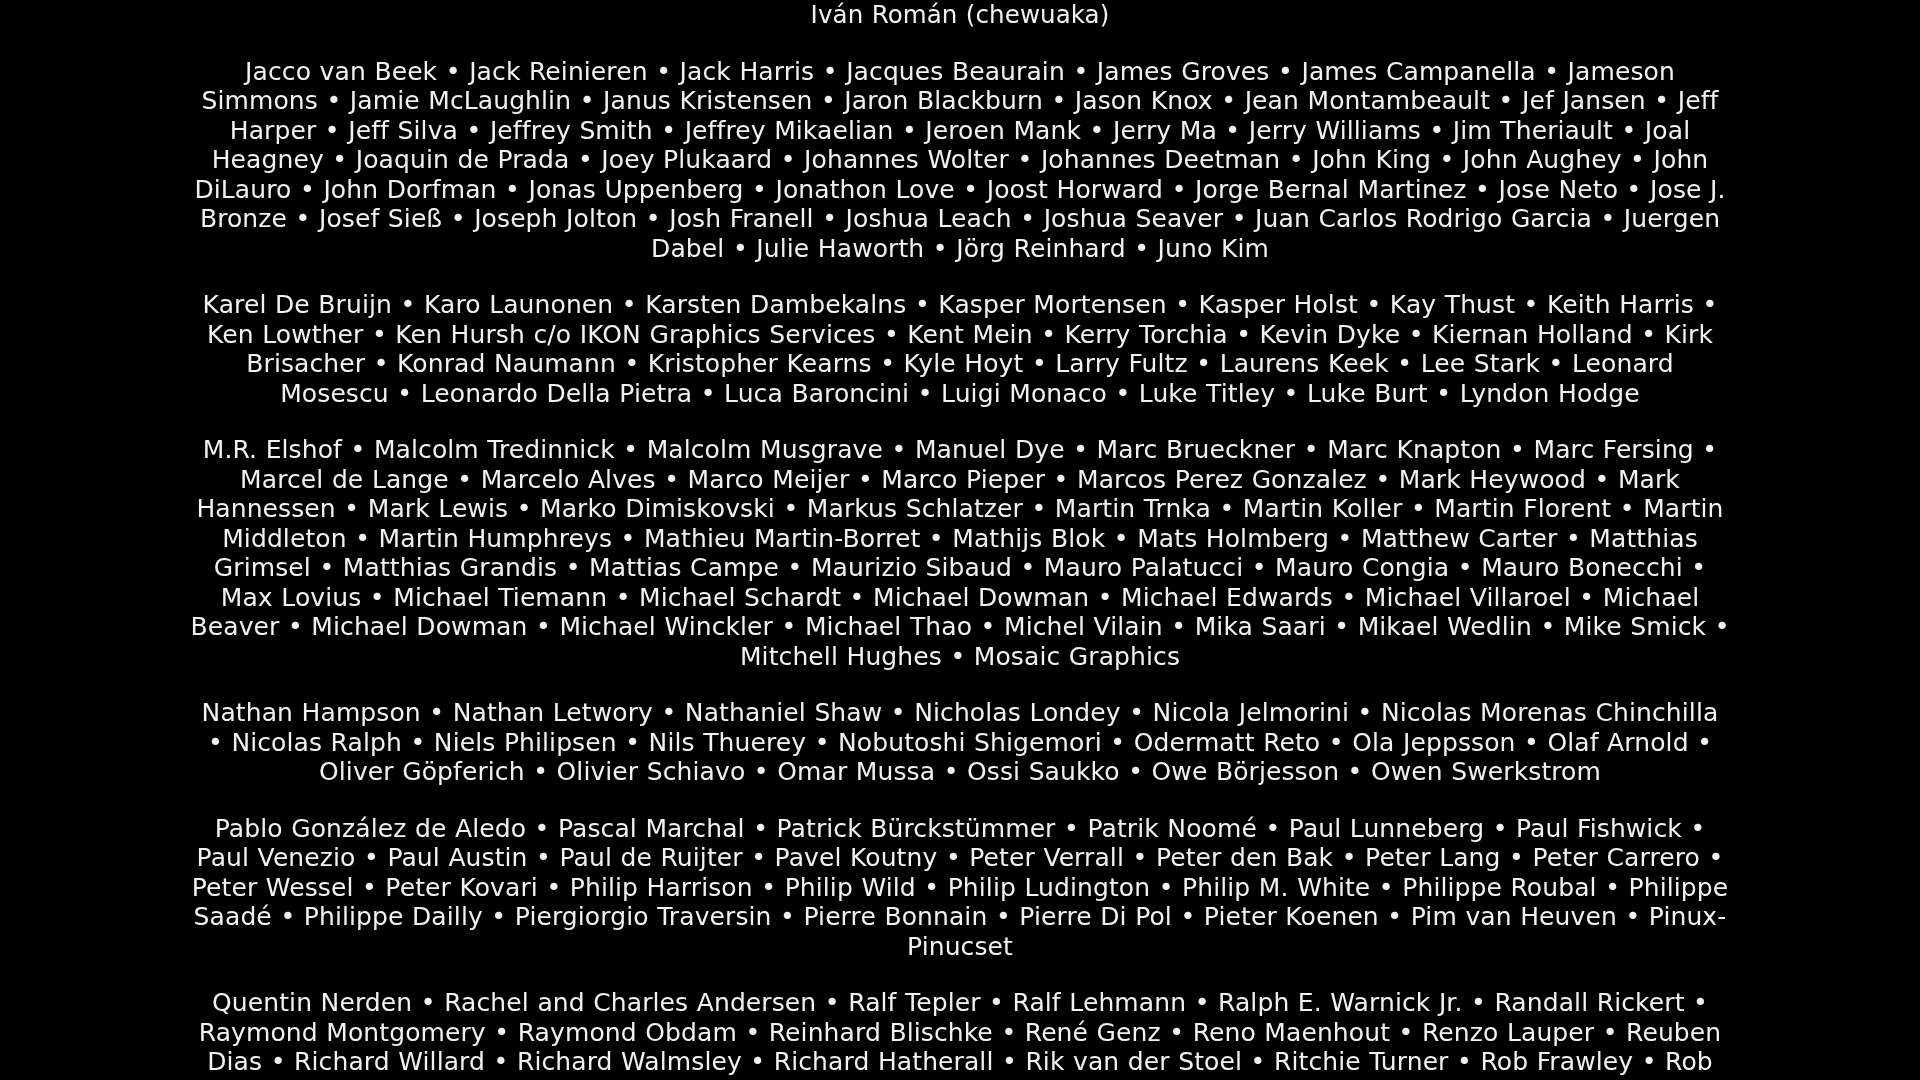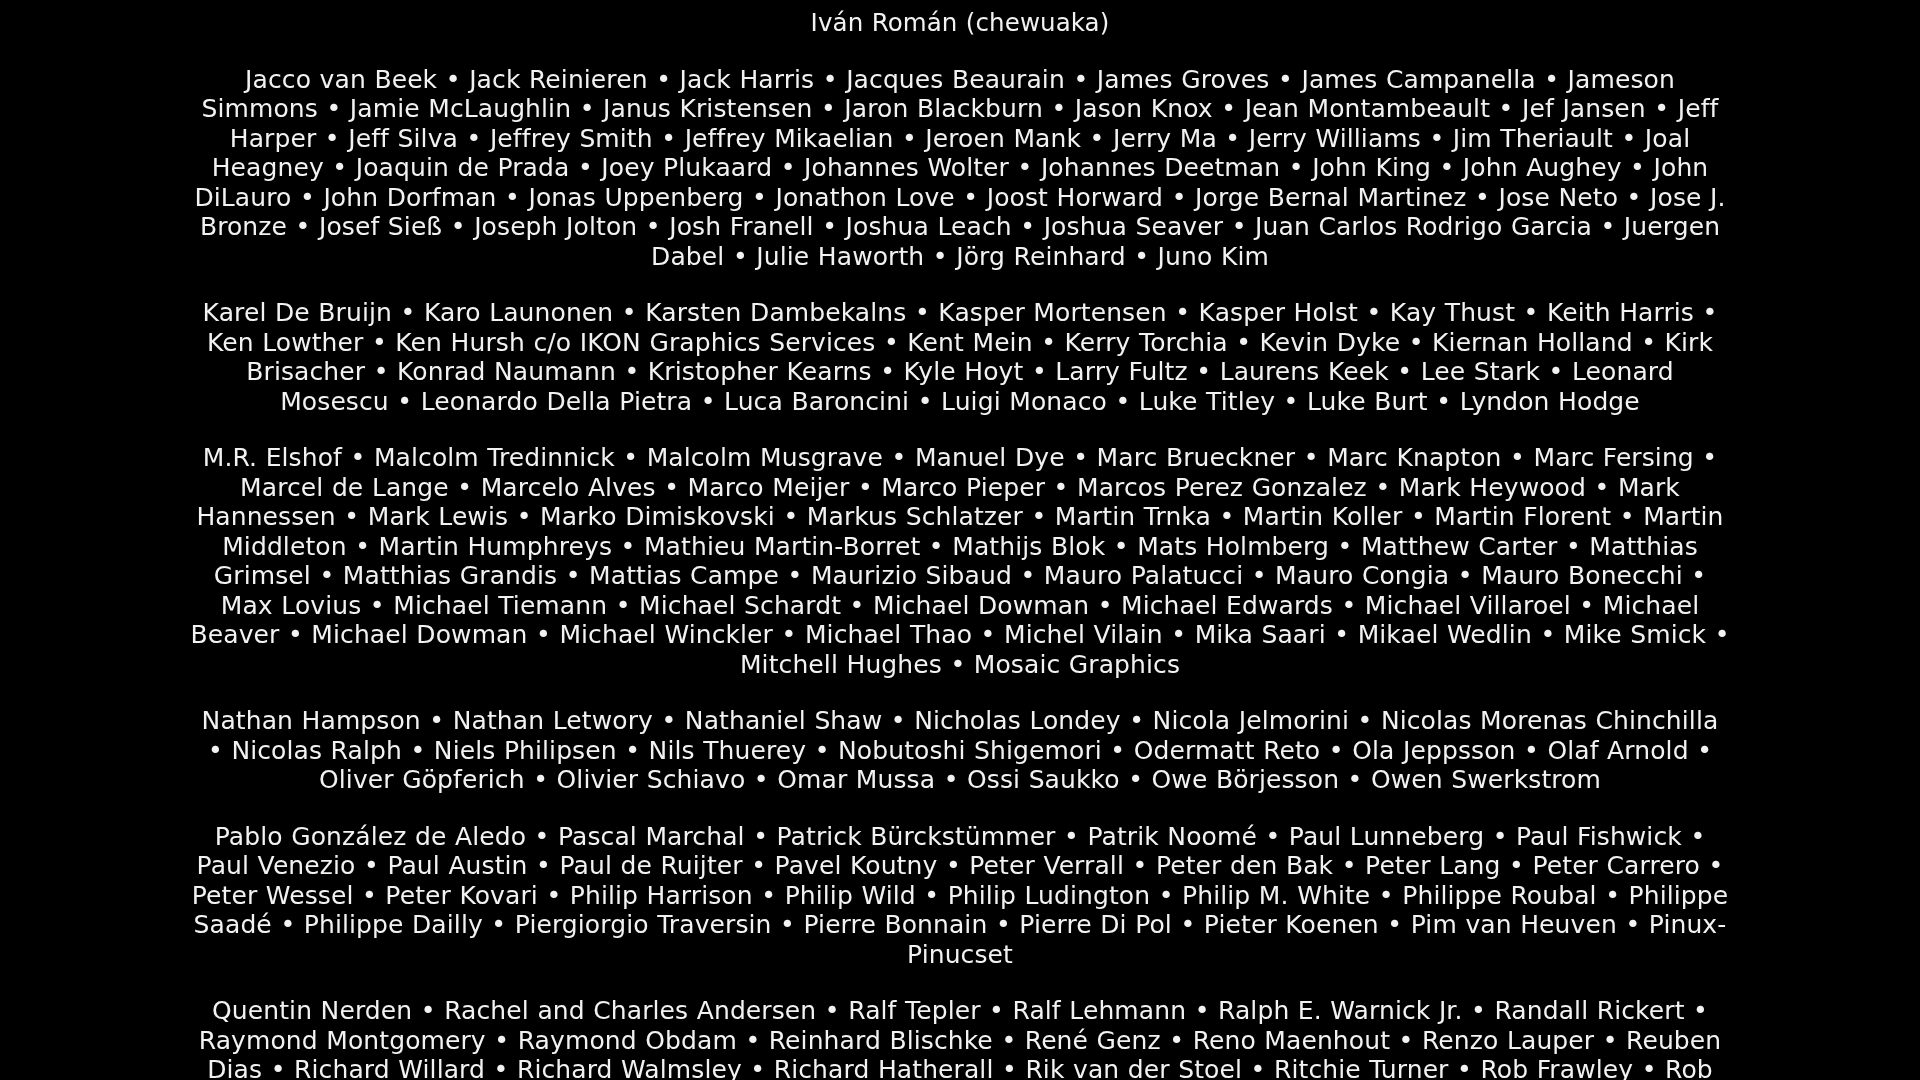--- a/index.html
+++ b/index.html
@@ -21,21 +21,20 @@
   }
   .credit-line {
     text-align: center;
     font-size: 24.5px;
     line-height: 29.5px;
     letter-spacing: 0.1px;
     color: #f2f2f2;
     padding: 0 215px;
     box-sizing: border-box;
     word-spacing: 0.5px;
-    margin-top: 8px;
   }
   .credit-block {
     text-align: center;
     font-size: 25px;
     line-height: 29.5px;
     letter-spacing: 0.1px;
     color: #f2f2f2;
     padding: 0 190px;
     box-sizing: border-box;
     margin: 0;

